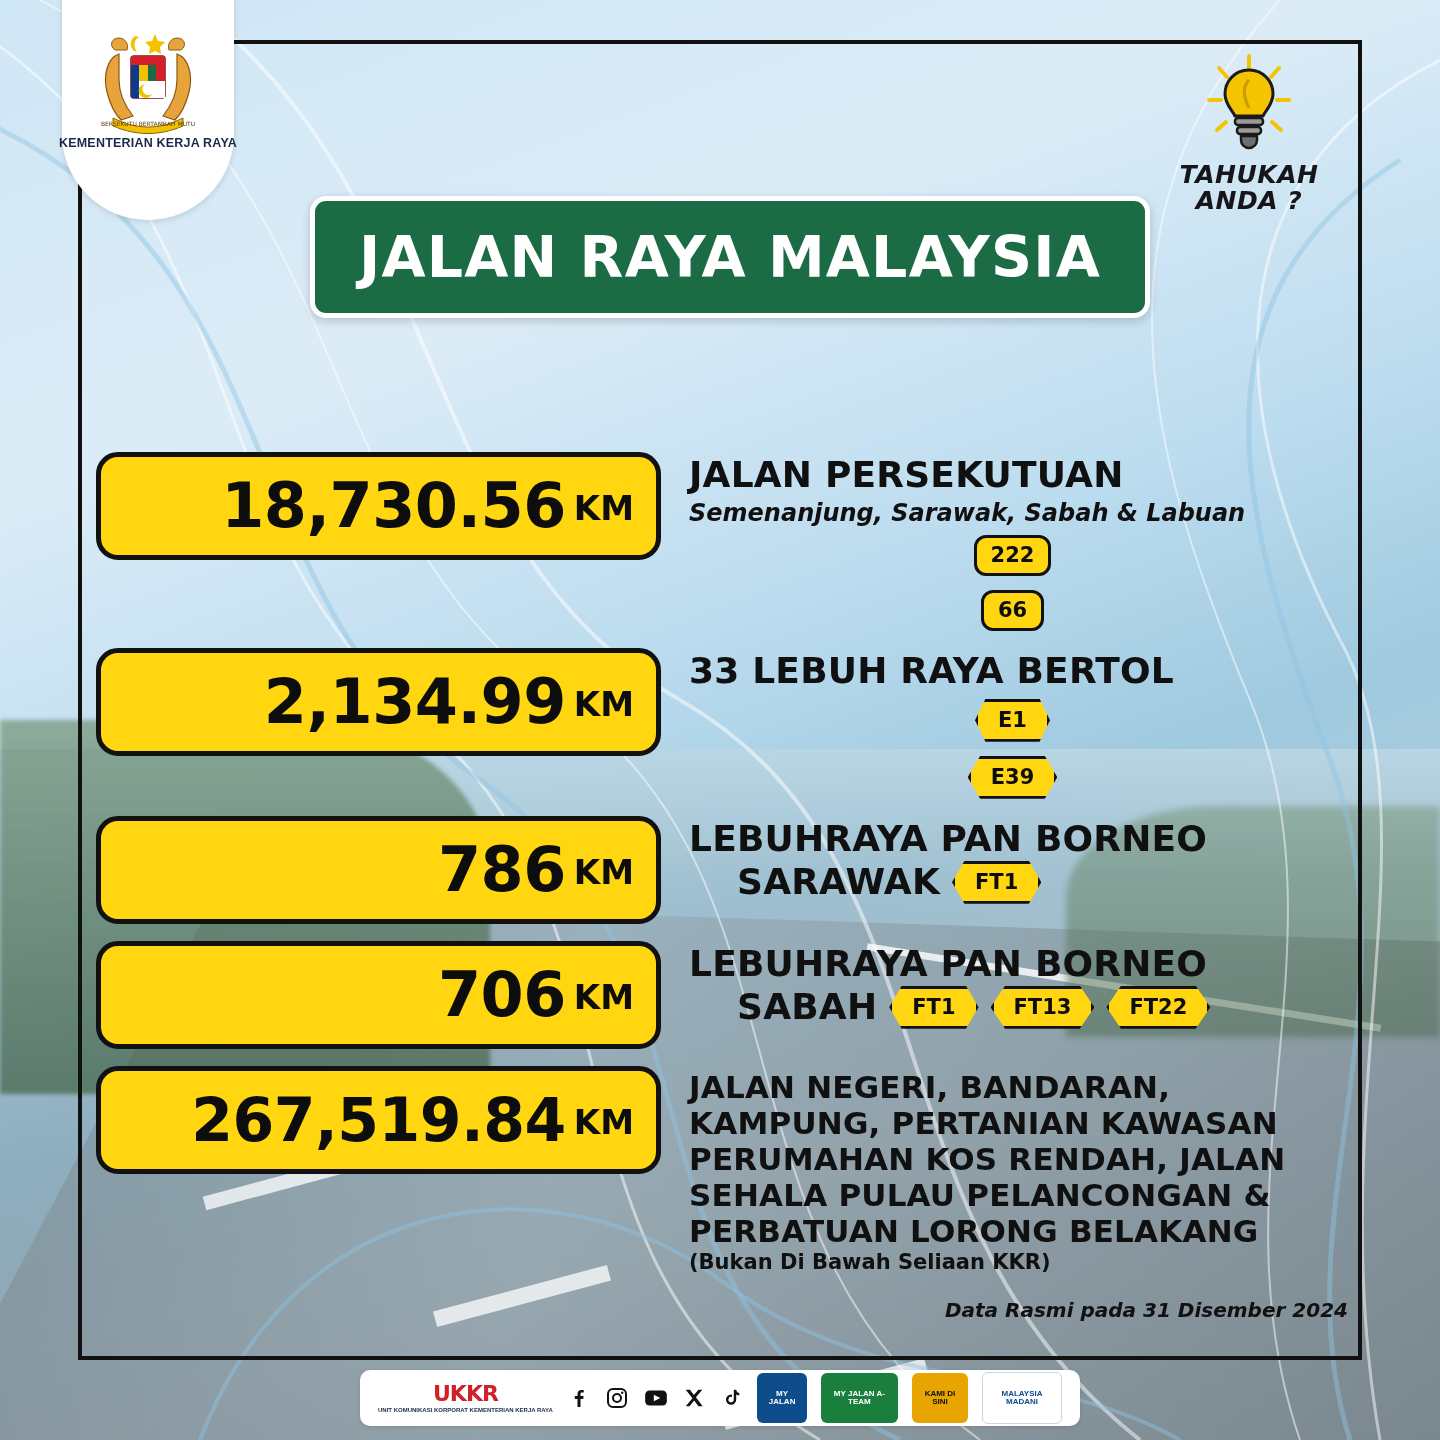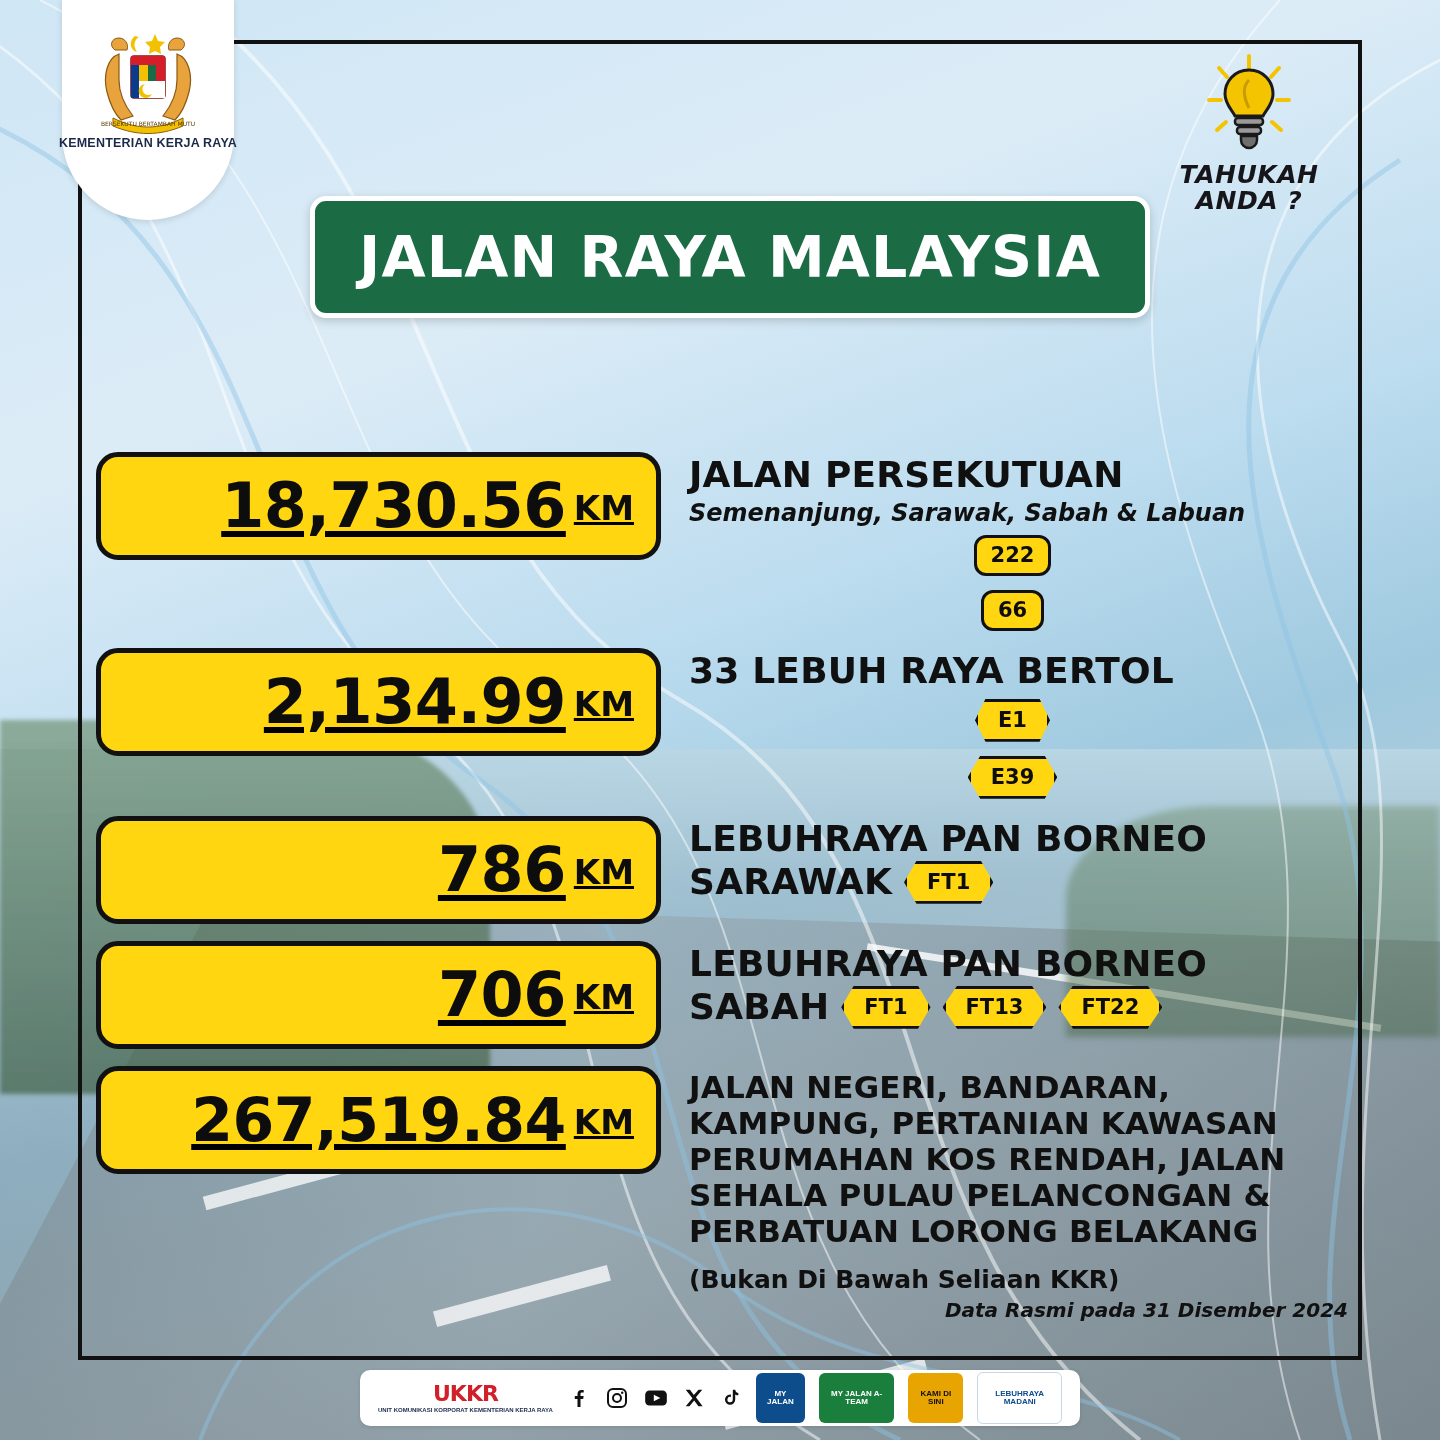--- a/index.html
+++ b/index.html
@@ -181,21 +181,20 @@
     flex: 0 0 565px;
     background: #ffd60f;
     border: 5px solid #111;
     border-radius: 22px;
     height: 108px;
     display: flex;
     align-items: center;
     justify-content: flex-end;
     padding-right: 22px;
     box-sizing: border-box;
-    text-decoration: underline;
   }
   .plate .value {
     font-family: "DejaVu Sans", sans-serif;
     font-weight: bold;
     font-size: 62px;
     color: #0d0d0d;
     letter-spacing: -0.5px;
     line-height: 1;
   }
   .plate .unit {
@@ -224,24 +223,24 @@
   }
   .desc .sub {
     margin-top: 4px;
     font-family: "DejaVu Sans", sans-serif;
     font-style: italic;
     font-weight: bold;
     font-size: 24px;
     color: #101010;
   }
   .desc .note {
-    margin-top: 15px;
-    font-family: "DejaVu Sans", sans-serif;
-    font-weight: bold;
-    font-size: 25px;
+    margin-top: 0;
+    font-family: "DejaVu Sans", sans-serif;
+    font-weight: bold;
+    font-size: 21px;
     color: #101010;
   }
 
   .shields {
     display: flex;
     align-items: center;
     gap: 14px;
     margin-top: 8px;
     flex-direction: column;
   }
@@ -266,20 +265,21 @@
     clip-path: polygon(14% 0%, 86% 0%, 100% 50%, 86% 100%, 14% 100%, 0% 50%);
     padding: 8px 20px;
   }
   .shield.round { border-radius: 12px; }
 
   .inline-head {
     display: flex;
     align-items: center;
     flex-wrap: wrap;
     gap: 12px;
+    margin-left: 48px;
   }
   .inline-head h2 { margin: 0; }
 
   .desc.big h2 {
     font-size: 31px;
     line-height: 1.16;
   }
 
   .footnote {
     position: absolute;
@@ -554,16 +554,16 @@
     </span>
     <span class="soc">
       <svg viewBox="0 0 24 24" width="22" height="22">
           <path fill="#111" d="M14 3h2.6c.3 2 1.5 3.3 3.4 3.5v2.6c-1.3 0-2.5-.4-3.4-1v5.6a5.6 5.6 0 1 1-5.6-5.6c.3 0 .6 0 .9.1v2.7a2.9 2.9 0 1 0 2 2.8z"></path>
         </svg>
     </span>
 
     <span class="badge-pill b-myjalan">MY JALAN</span>
     <span class="badge-pill b-ateam">MY JALAN A-TEAM</span>
     <span class="badge-pill b-kamidisini">KAMI DI SINI</span>
-    <span class="badge-pill b-madani">LEBUHRAYA MADANI</span>
+    <span class="badge-pill b-madani">MALAYSIA MADANI</span>
   </div>
 
 </div>
 
 </body></html>

